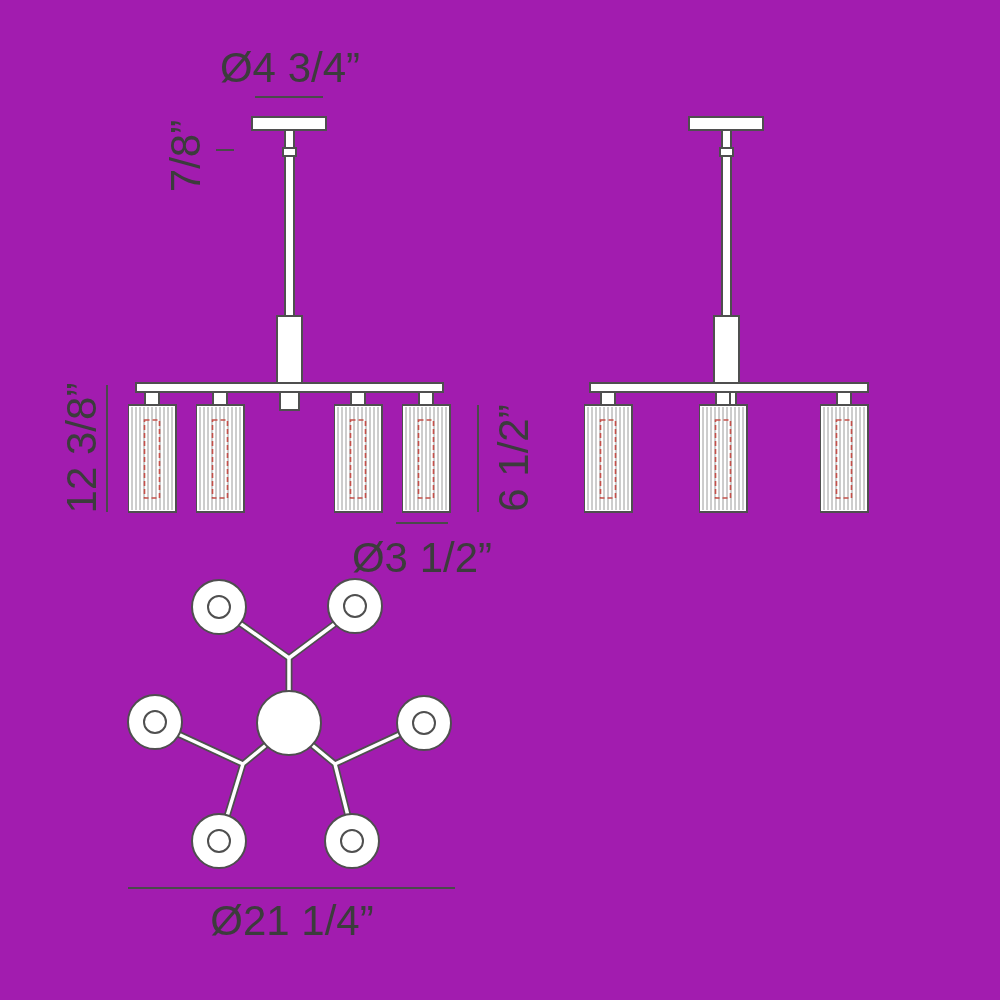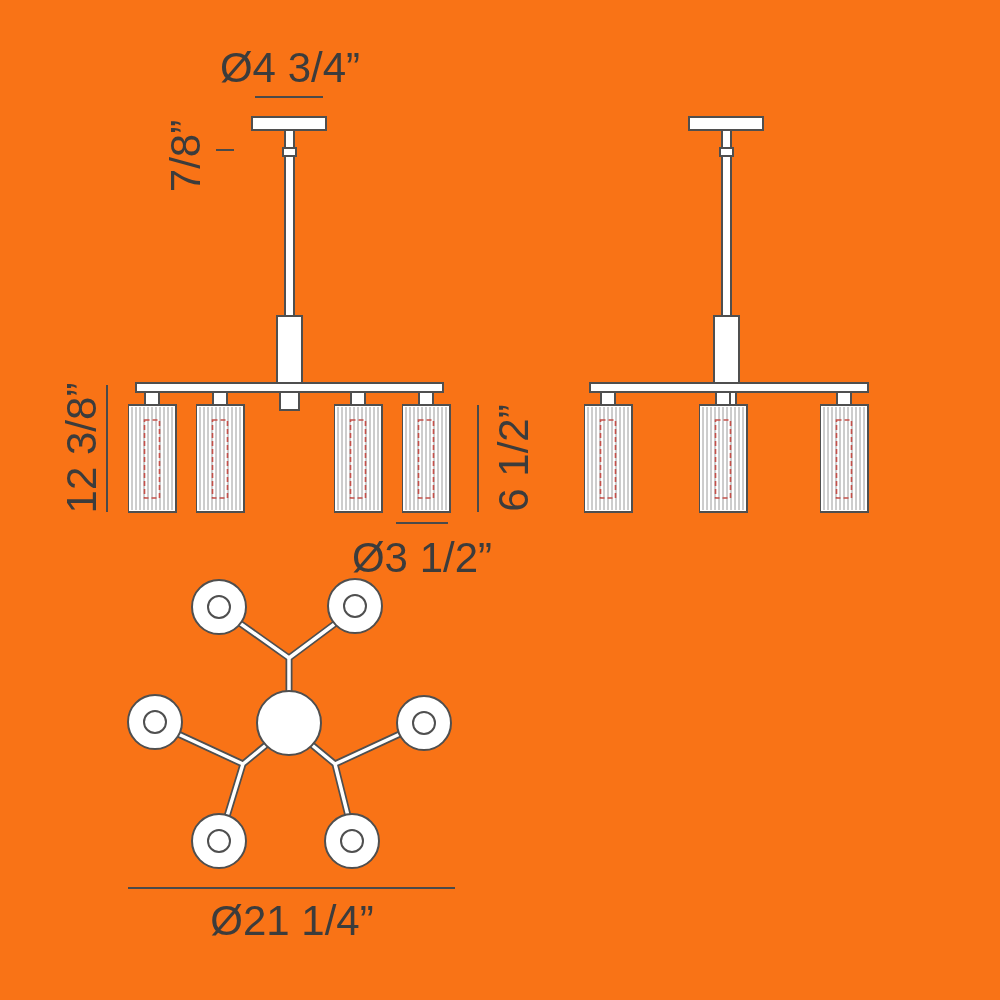--- a/index.html
+++ b/index.html
@@ -4,21 +4,21 @@
 <style>
   html, body {
     margin: 0;
     padding: 0;
     background: #ffffff;
   }
   .stage {
     position: relative;
     width: 1000px;
     height: 1000px;
-    background: #f97316;
+    background: #a21caf;
     overflow: hidden;
     font-family: "Liberation Sans", "DejaVu Sans", sans-serif;
   }
   svg { display: block; }
 
   .outline {
     fill: #ffffff;
     stroke: #4f4f4f;
     stroke-width: 2;
   }

